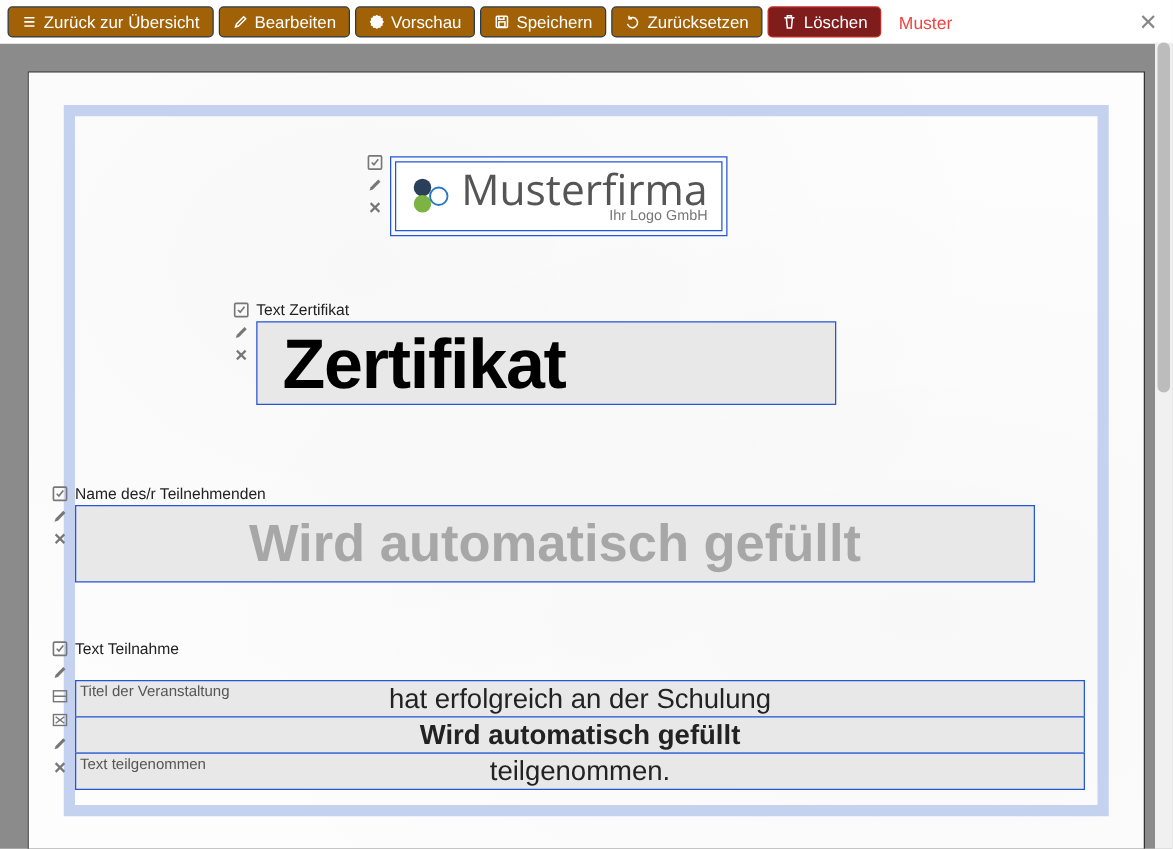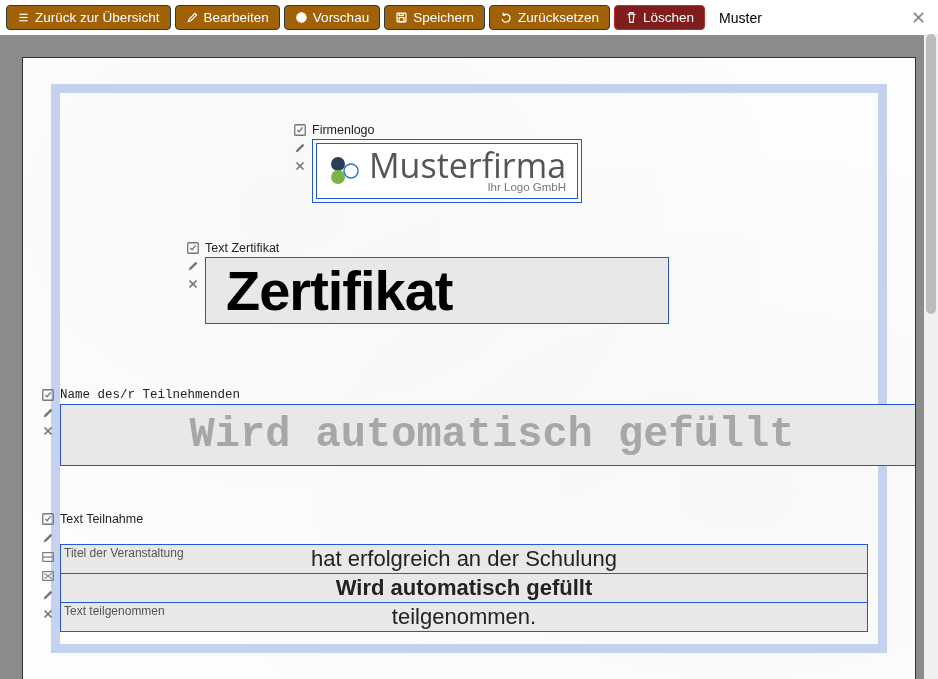--- a/index.html
+++ b/index.html
@@ -27,21 +27,21 @@
     color: #fff;
     border: 1px solid transparent;
     cursor: pointer;
   }
   .btn-dark { background: #a16207; border-color: #2a3a4a; }
   .btn-red  { background: #7f1d1d; border-color: #c22e27; }
   .btn .ic { width: 13px; height: 13px; display:inline-block; }
   .template-name {
     display: inline-flex;
     gap: 6px;
-    color: #000000;
+    color: #ef4444;
     font-size: 14px;
     margin-left: 10px;
     cursor: pointer;
   }
   .close-x {
     margin-left: auto;
     color: #888;
     font-size: 18px;
     cursor: pointer;
     padding: 0 6px;
@@ -232,21 +232,20 @@
                 <polyline points="5,8 7,10 11,5"></polyline>
               </svg></span>
           <span class="ctrl-icon"><svg viewBox="0 0 16 16" fill="#777">
                 <path d="M3 13l1-3 7-7 2 2-7 7-3 1z"></path>
               </svg></span>
           <span class="ctrl-icon"><svg viewBox="0 0 16 16" stroke="#777" stroke-width="2">
                 <line x1="4" y1="4" x2="12" y2="12"></line>
                 <line x1="12" y1="4" x2="4" y2="12"></line>
               </svg></span>
         </div>
-        <div class="block-label">Firmenlogo</div>
         <div class="framed" style="padding:3px; margin-top:2px; width:270px;">
           <div class="logo-box">
             <div class="logo-bubbles">
               <svg viewBox="0 0 34 34">
                   <circle cx="11" cy="10" r="7" fill="#2a3f5a"></circle>
                   <circle cx="11" cy="23" r="7" fill="#7cb342"></circle>
                   <circle cx="24" cy="17" r="7" fill="none" stroke="#2a78c4" stroke-width="1.5"></circle>
                 </svg>
             </div>
             <div class="logo-text">
@@ -268,21 +267,21 @@
               </svg></span>
           <span class="ctrl-icon"><svg viewBox="0 0 16 16" stroke="#777" stroke-width="2">
                 <line x1="4" y1="4" x2="12" y2="12"></line>
                 <line x1="12" y1="4" x2="4" y2="12"></line>
               </svg></span>
         </div>
         <div class="block-label">Text Zertifikat</div>
         <div class="framed zert" style="margin-top:2px;">Zertifikat</div>
       </div>
 
-      <div class="block" style="left:0px; top:295px; width:864px;font-family:Liberation Mono, monospace;">
+      <div class="block" style="left:0px; top:295px; width:768px;">
         <div class="controls" style="left:-20px; top:0;">
           <span class="ctrl-icon"><svg viewBox="0 0 16 16" fill="none" stroke="#777" stroke-width="1.5">
                 <rect x="2" y="2" width="12" height="12" rx="1"></rect>
                 <polyline points="5,8 7,10 11,5"></polyline>
               </svg></span>
           <span class="ctrl-icon"><svg viewBox="0 0 16 16" fill="#777">
                 <path d="M3 13l1-3 7-7 2 2-7 7-3 1z"></path>
               </svg></span>
           <span class="ctrl-icon"><svg viewBox="0 0 16 16" stroke="#777" stroke-width="2">
                 <line x1="4" y1="4" x2="12" y2="12"></line>

